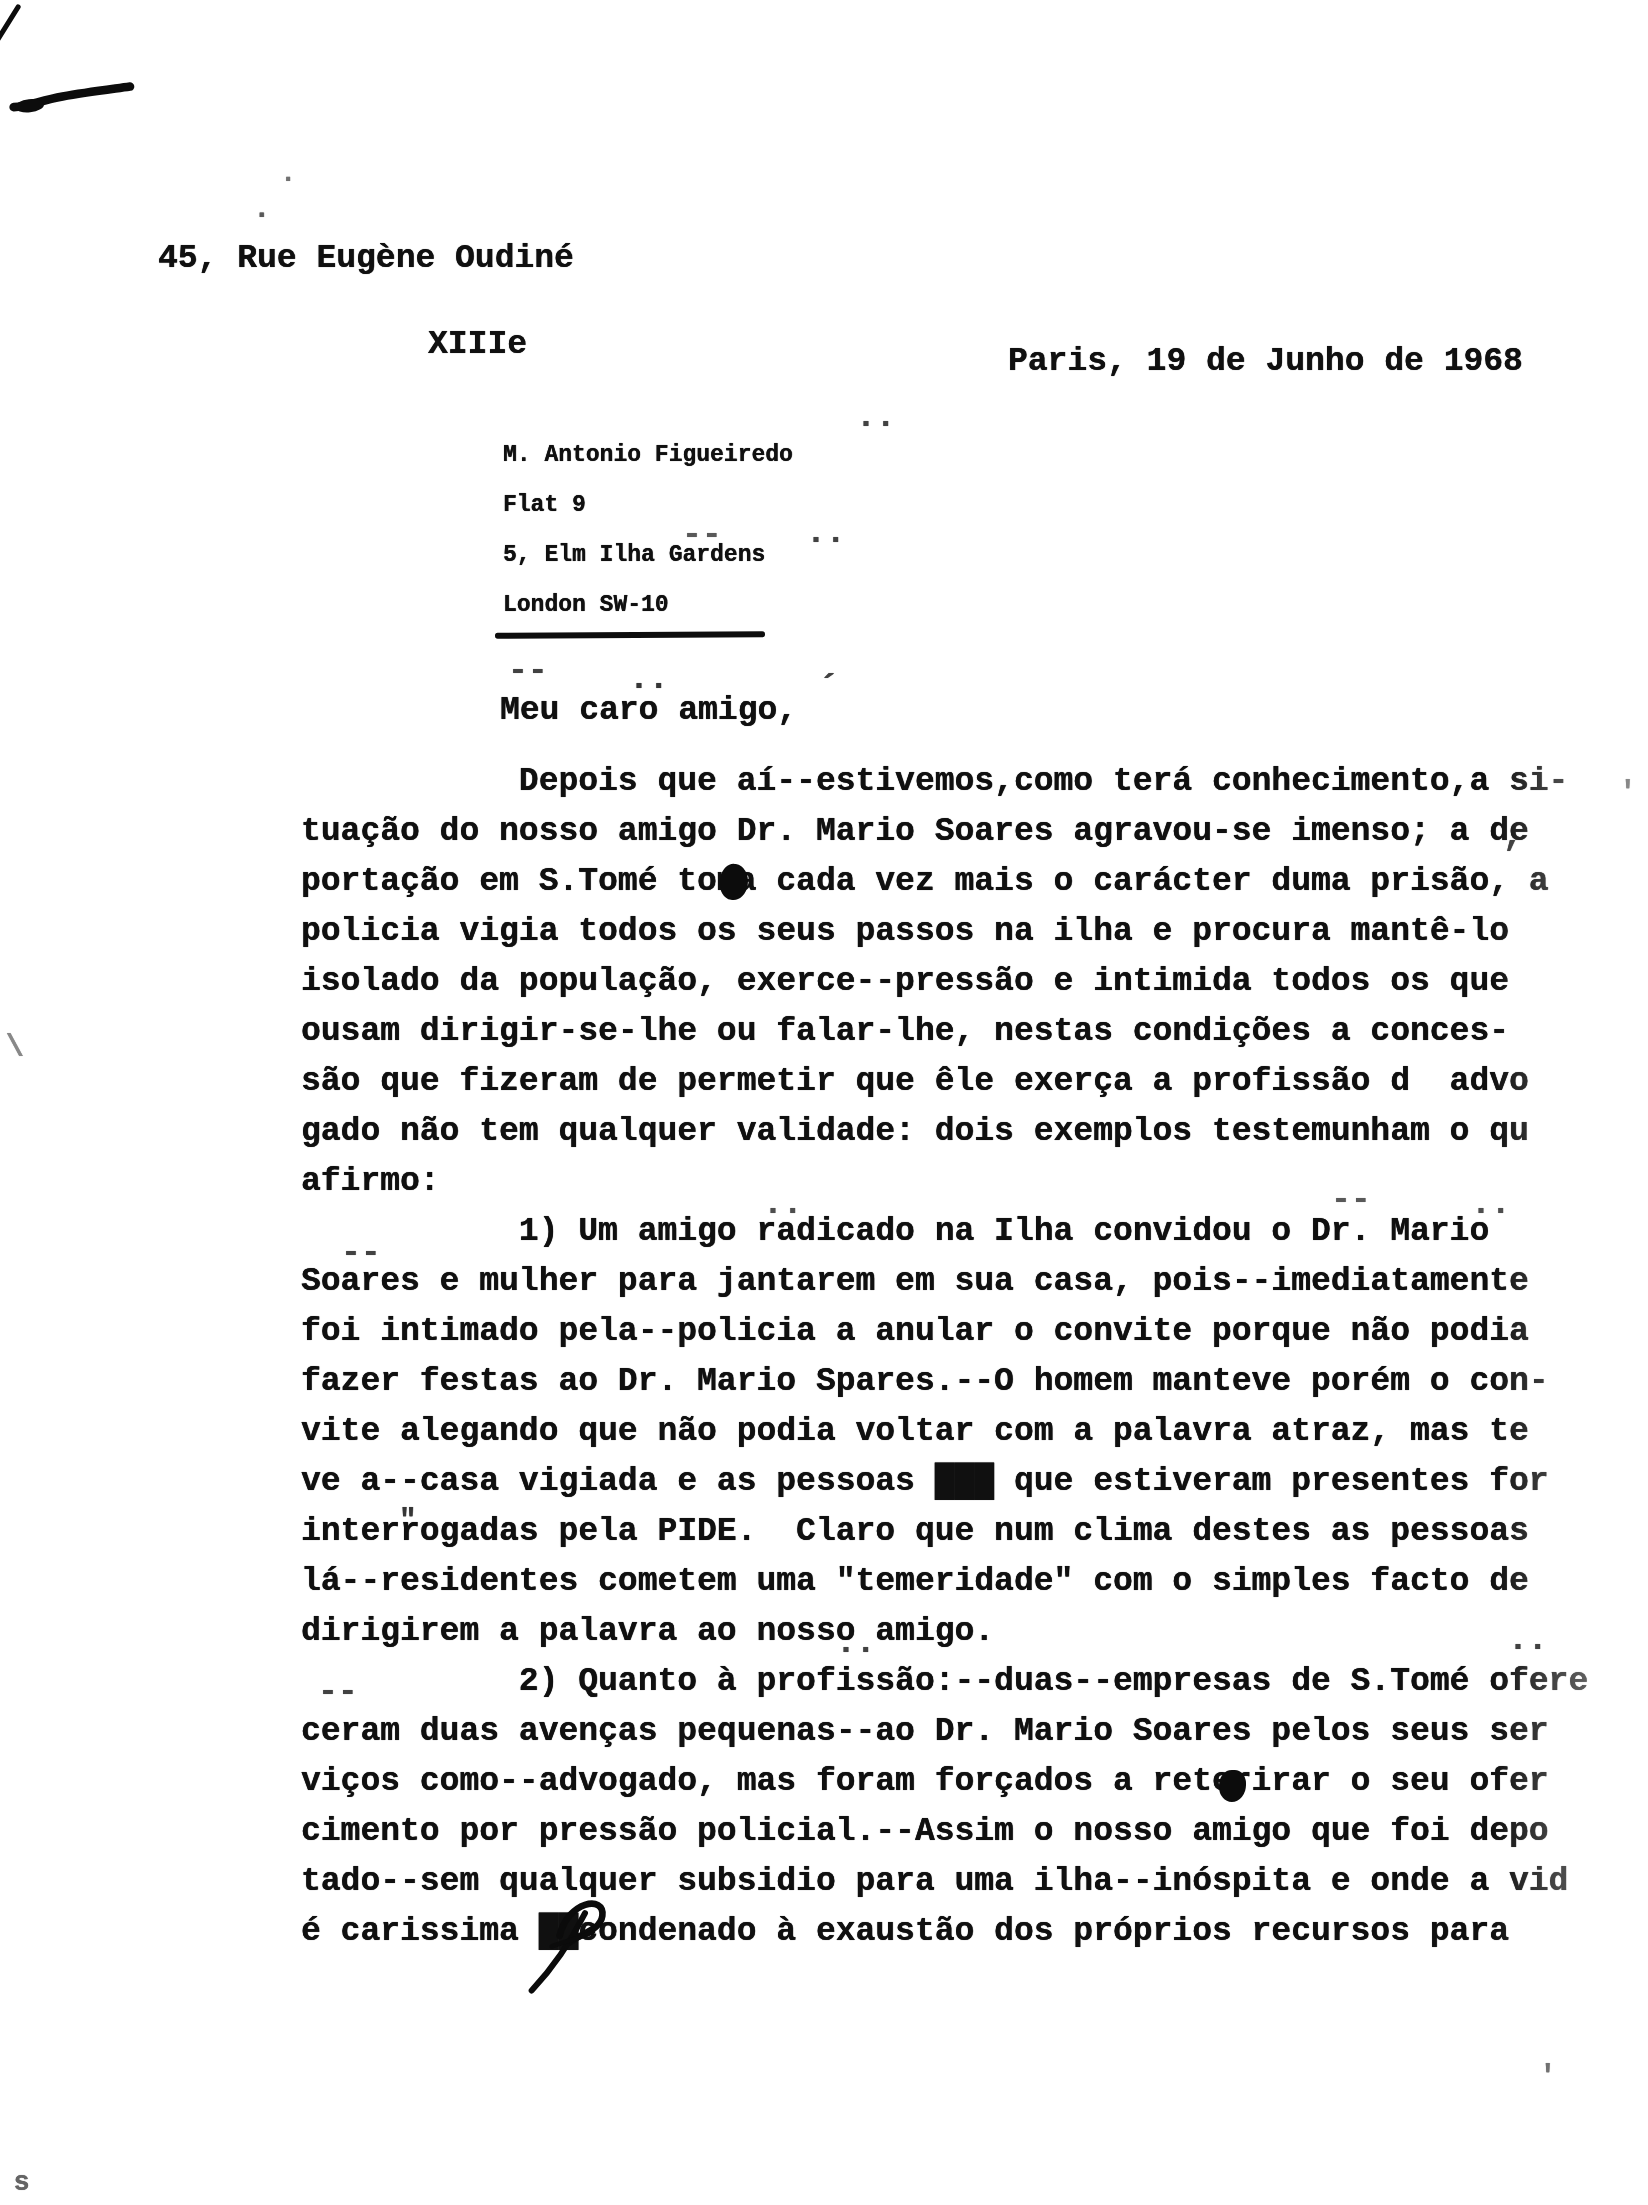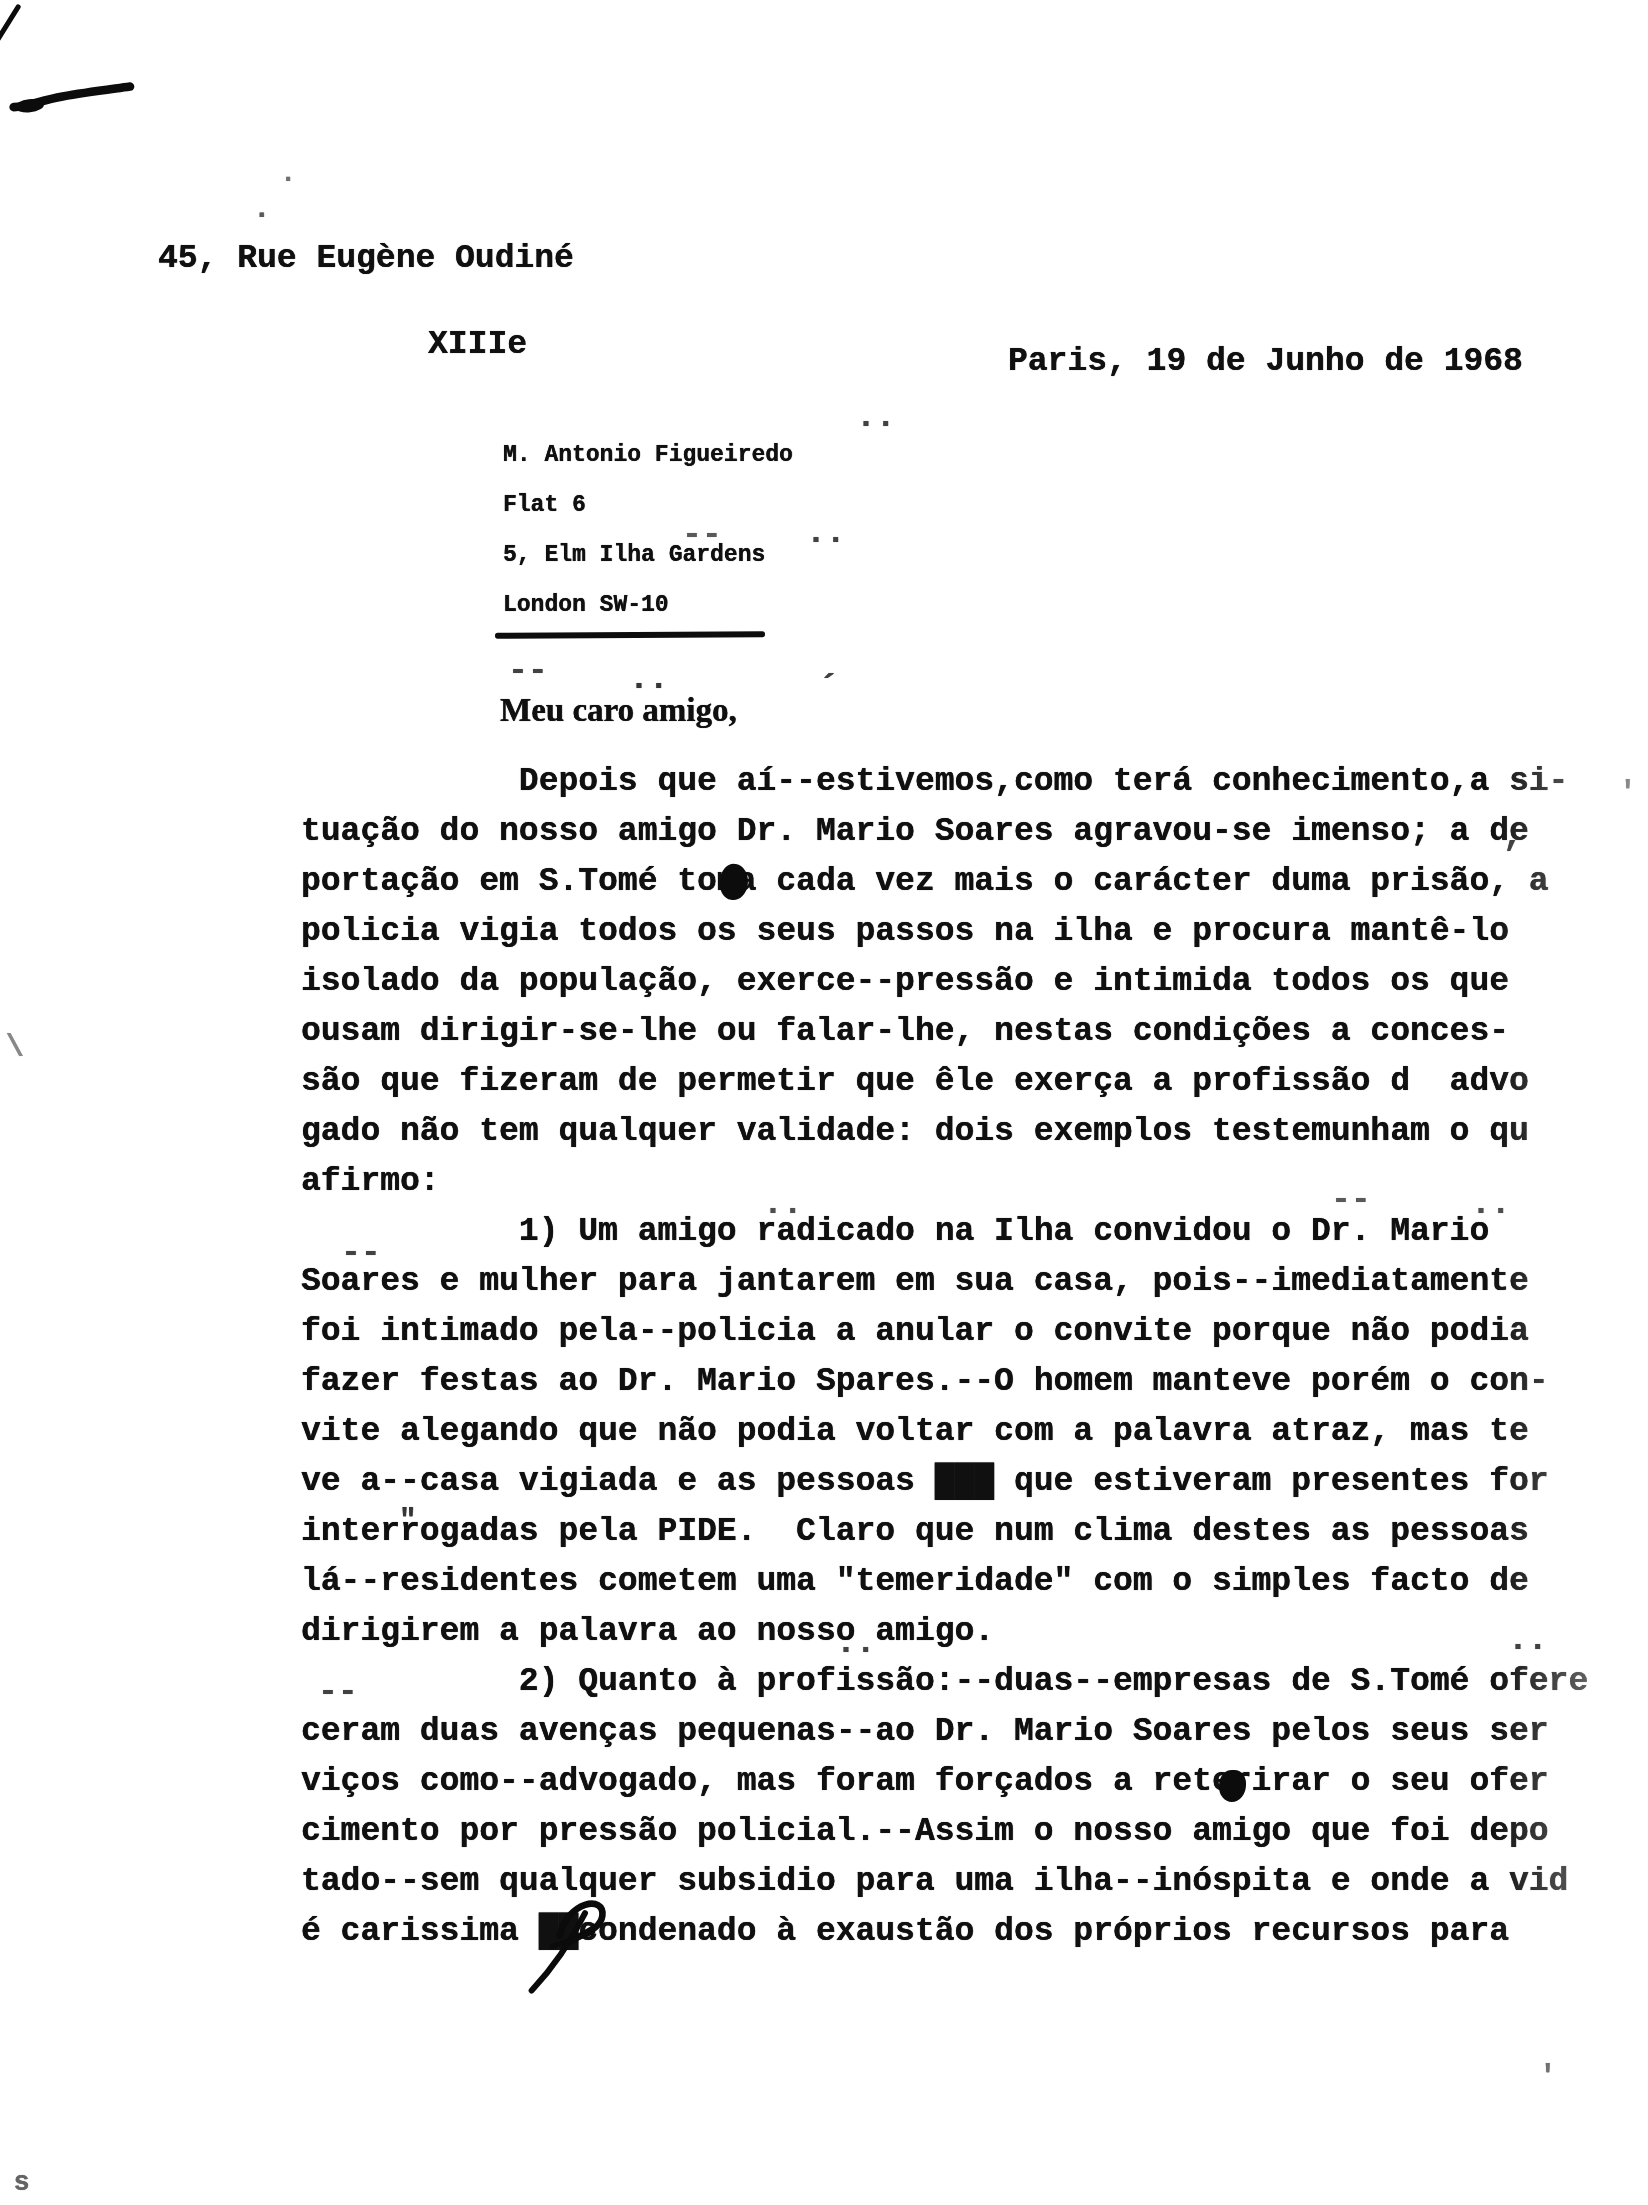--- a/index.html
+++ b/index.html
@@ -12,21 +12,21 @@
   }
   .tline{position:absolute;font-size:33px;white-space:pre;}
   #sender-address{left:158px;top:240px;}
   #sender-strike{left:183px;top:265px;}
   #sender-district{left:428px;top:298px;margin-top:28px;}
   #date-line{left:1008px;top:343px;}
   #recipient-block{position:absolute;left:503px;top:435px;}
   .rline{font-size:23px;height:50px;line-height:41px;white-space:pre;}
   .address-underline{position:absolute;left:495px;top:632px;width:270px;height:6px;
     background:#0d0d0d;border-radius:2.7px;transform:rotate(-0.3deg);}
-  #salutation{left:500px;top:692px;font-family:Liberation Serif, serif;}
+  #salutation{left:500px;top:692px;}
   #body-block{position:absolute;left:301px;top:761px;}
   .bline{font-size:33px;height:50px;line-height:41px;white-space:pre;}
   .smudge{position:absolute;white-space:pre;color:#141414;}
   .blot{position:absolute;background:#0c0c0c;}
   #blot-toma{left:720px;top:864px;width:28px;height:36px;border-radius:46% 54% 50% 50%;transform:rotate(8deg);}
   #blot-ret{left:1219px;top:1770px;width:27px;height:32px;border-radius:50% 44% 56% 50%;}
   #slash-ret{left:1240px;top:1742px;width:5.4px;height:64px;background:#0c0c0c;border-radius:2.7px;transform:rotate(32deg);}
   #swoosh{position:absolute;left:9.4px;top:78px;}
   #flourish{position:absolute;left:521px;top:1889px;}
   #fade-right{position:absolute;left:1492px;top:756px;width:157px;height:1218px;
@@ -42,21 +42,21 @@
     <ellipse cx="30" cy="42" rx="22" ry="10" fill="#0c0c0c" transform="rotate(-6 30 42)"></ellipse>
   </svg>
 
   <div class="tline" id="sender-address">45, Rue Eugène Oudiné</div>
   <div class="tline" id="sender-district">XIIIe</div>
 
   <div class="tline" id="date-line">Paris, 19 de Junho de 1968</div>
 
   <div id="recipient-block">
       <div class="rline">M. Antonio Figueiredo</div>
-      <div class="rline">Flat 6</div>
+      <div class="rline">Flat 9</div>
       <div class="rline">5, Elm Ilha Gardens</div>
       <div class="rline">London SW-10</div>
     </div>
   <div class="address-underline"></div>
 
   <div class="tline" id="salutation">Meu caro amigo,</div>
 
   <div id="body-block">
       <div class="bline">           Depois que aí--estivemos,como terá conhecimento,a si-</div>
       <div class="bline">tuação do nosso amigo Dr. Mario Soares agravou-se imenso; a de</div>

